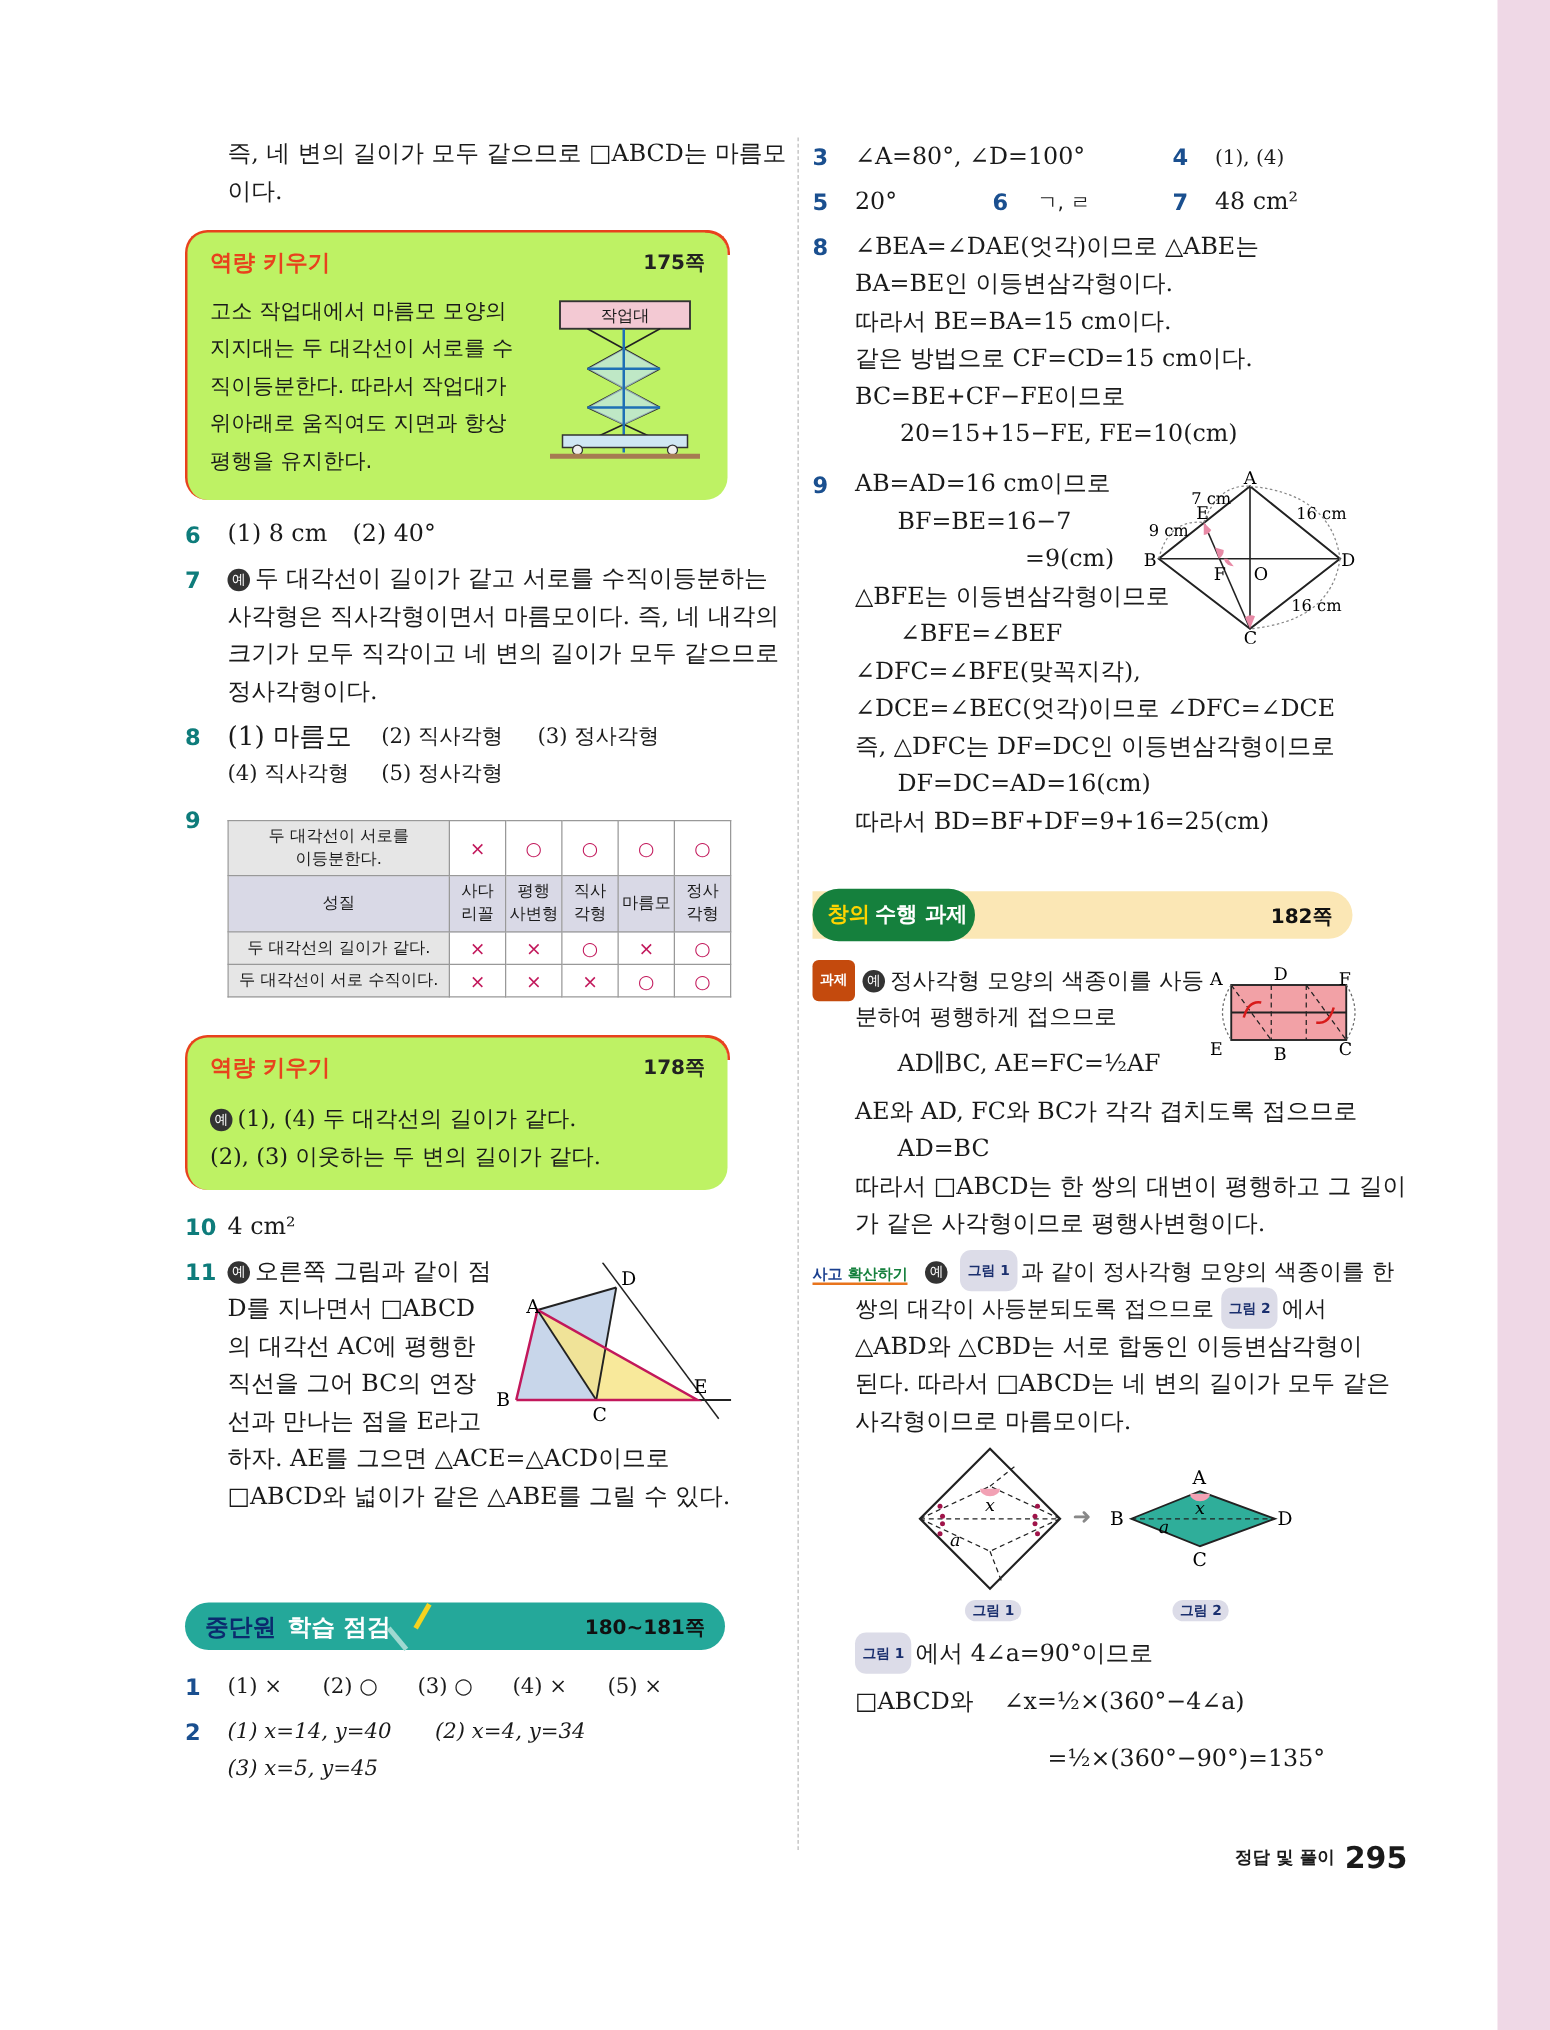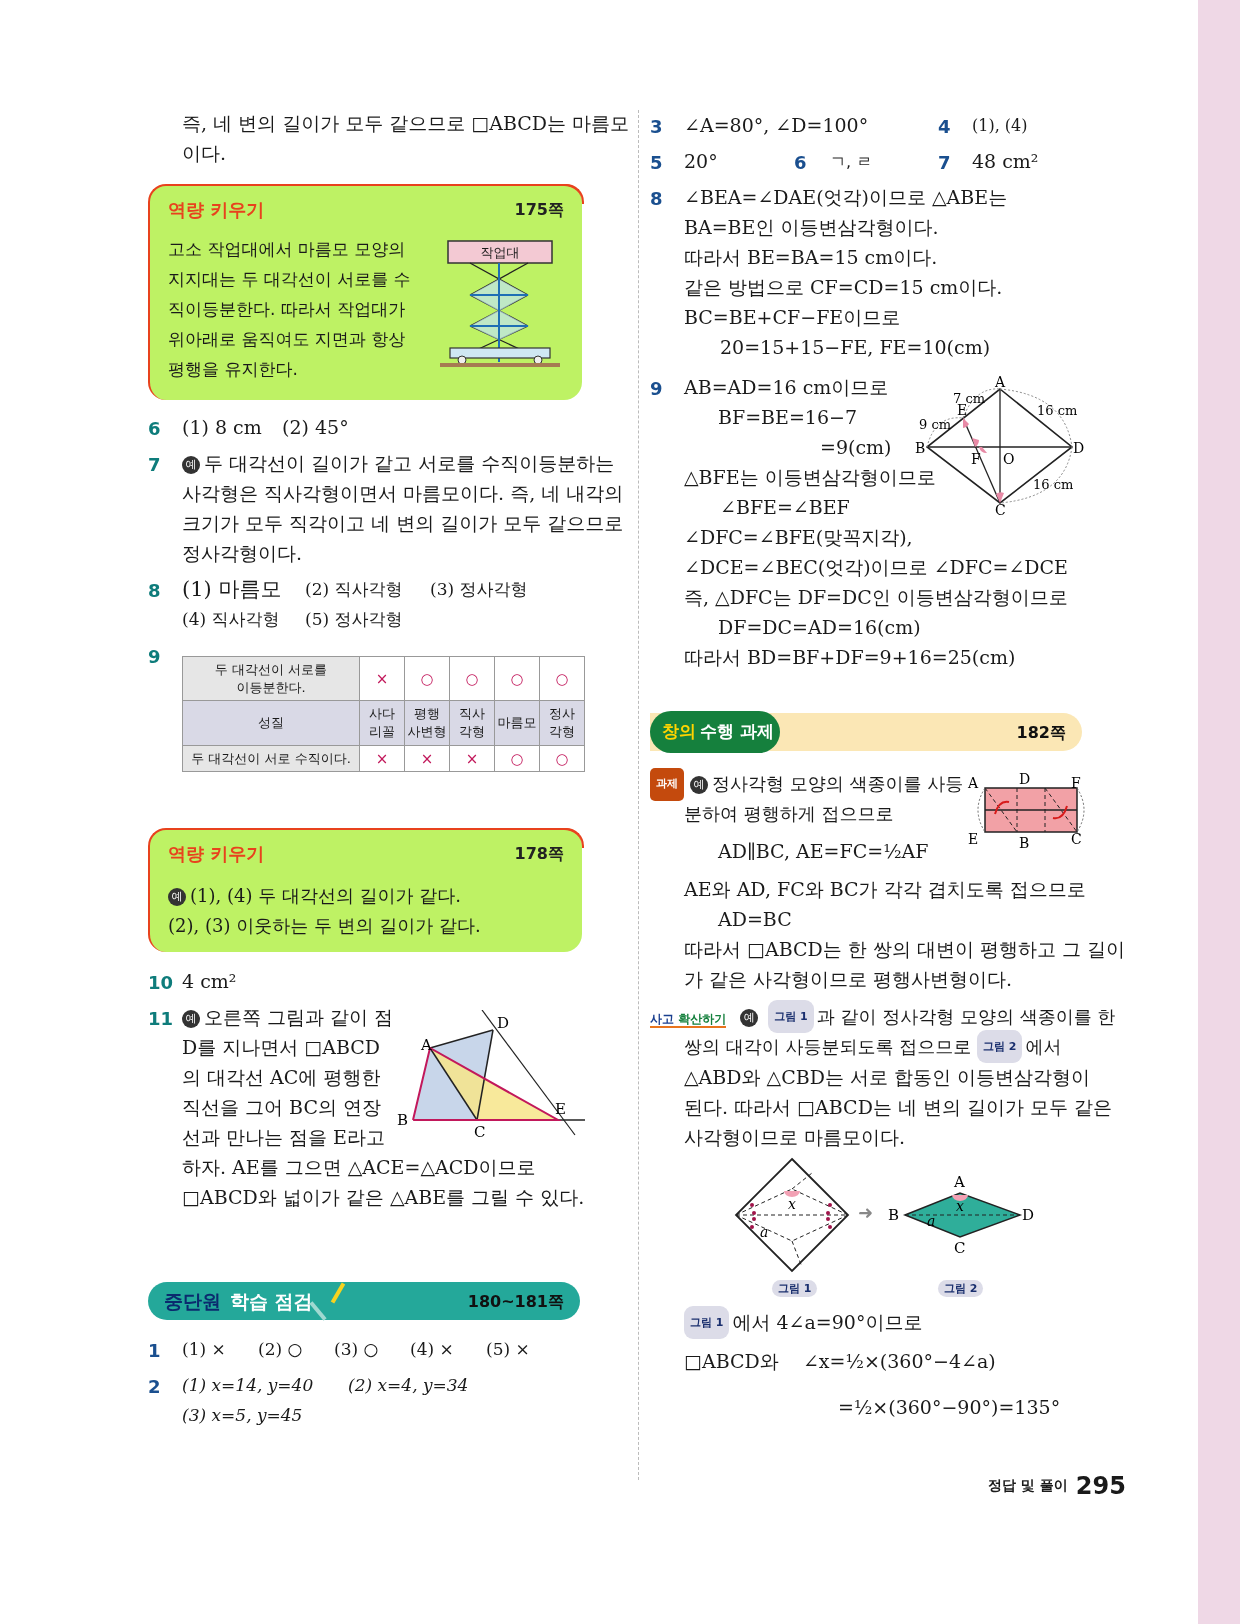--- a/index.html
+++ b/index.html
@@ -34,21 +34,21 @@
   .unit-band .t2 { position:absolute; left:82px; top:7px; font-family:"DejaVu Sans",sans-serif; font-weight:bold; font-size:19px; color:#fff; }
   .unit-band .pg { position:absolute; right:16px; top:10px; font-family:"DejaVu Sans",sans-serif; font-weight:bold; font-size:16px; color:#111; }
   .unit-band .slash1 { position:absolute; left:188px; top:0; width:4px; height:22px; background:#f6d31f; transform:rotate(30deg); }
   .unit-band .slash2 { position:absolute; left:168px; top:18px; width:4px; height:22px; background:#9fd9d1; transform:rotate(-40deg); }
   
   .cre-band { position:absolute; left:650px; top:713px; width:432px; height:38px; background:#fbe7b5; border-radius:0 19px 19px 0; }
   .cre-pill { position:absolute; left:650px; top:711px; width:130px; height:42px; background:#15803d; border-radius:21px; }
   .cre-pill .a { position:absolute; left:12px; top:9px; font-family:"DejaVu Sans",sans-serif; font-weight:bold; font-size:17px; color:#ffd400; }
   .cre-pill .b { position:absolute; left:50px; top:9px; font-family:"DejaVu Sans",sans-serif; font-weight:bold; font-size:17px; color:#fff; }
   .cre-band .pg { position:absolute; right:16px; top:10px; font-family:"DejaVu Sans",sans-serif; font-weight:bold; font-size:16px; color:#111; }
-  .task-badge { display:inline-block; background:#c44a0d; color:#fff; font-family:Liberation Mono, monospace; font-weight:bold; font-size:11px; padding:1px 6px; border-radius:5px; vertical-align:3px; margin-right:6px; }
+  .task-badge { display:inline-block; background:#c44a0d; color:#fff; font-family:Liberation Sans, sans-serif; font-weight:bold; font-size:11px; padding:1px 6px; border-radius:5px; vertical-align:3px; margin-right:6px; }
   .fig-tag { display:inline-block; background:#dcdce8; color:#1a2f6e; font-family:"DejaVu Sans",sans-serif; font-weight:bold; font-size:11px; padding:1px 6px; border-radius:9px; vertical-align:3px; margin-right:3px; }
   .think { font-family:"DejaVu Sans",sans-serif; font-weight:bold; font-size:12px; border-bottom:2px solid #e8741d; }
   .think .a { color:#1a3f8f; } .think .b { color:#15803d; }
   .footer { position:absolute; left:988px; top:1472px; font-family:"DejaVu Sans",sans-serif; }
   .footer .l { font-size:14px; font-weight:bold; vertical-align:4px; margin-right:8px; }
   .footer .n { font-size:24px; font-weight:bold; }
 </style>
 </head>
 <body>
 
@@ -83,21 +83,21 @@
     <rect x="10" y="110" width="100" height="10" fill="#cfe7f3" stroke="#333" stroke-width="1.2"></rect>
     <circle cx="22" cy="122" r="4" fill="#eee" stroke="#333"></circle>
     <circle cx="98" cy="122" r="4" fill="#eee" stroke="#333"></circle>
     <rect x="0" y="125" width="120" height="4" fill="#a67c52"></rect>
   </svg>
   <div class="abs sans" style="left:330px;top:58px;font-size:13px;width:40px;text-align:center;">작업대</div>
 </div>
 
 <div class="num teal" style="left:148px;top:418px;">6</div>
 <div class="abs txt" style="left:182px;top:412px;">(1) 8 cm</div>
-<div class="abs txt" style="left:282px;top:412px;">(2) 45°</div>
+<div class="abs txt" style="left:282px;top:412px;">(2) 40°</div>
 
 <div class="num teal" style="left:148px;top:454px;">7</div>
 <div class="abs txt" style="left:182px;top:448px;"><span class="ex-badge">예</span><span>두 대각선이 길이가 같고 서로를 수직이등분하는</span></div>
 <div class="abs txt" style="left:182px;top:478px;">사각형은 직사각형이면서 마름모이다. 즉, 네 내각의</div>
 <div class="abs txt" style="left:182px;top:508px;">크기가 모두 직각이고 네 변의 길이가 모두 같으므로</div>
 <div class="abs txt" style="left:182px;top:538px;">정사각형이다.</div>
 
 <div class="num teal" style="left:148px;top:580px;">8</div>
 <div class="abs txt" style="left:182px;top:574px;font-size:21px;">(1) 마름모</div>
 <div class="abs txt" style="left:305px;top:574px;font-size:17px;">(2) 직사각형</div>
@@ -116,20 +116,28 @@
     <td class="mk">○</td>
     <td class="mk">○</td>
   </tr>
   <tr>
     <th style="width:176px;"><span>성질</span></th>
     <th style="width:44px;"><span>사다</span><br><span>리꼴</span></th>
     <th style="width:44px;"><span>평행</span><br><span>사변형</span></th>
     <th style="width:44px;"><span>직사</span><br><span>각형</span></th>
     <th style="width:44px;"><span>마름모</span></th>
     <th style="width:44px;"><span>정사</span><br><span>각형</span></th>
+  </tr>
+  <tr>
+    <td class="lbl">두 대각선의 길이가 같다.</td>
+    <td class="mk">×</td>
+    <td class="mk">×</td>
+    <td class="mk">○</td>
+    <td class="mk">×</td>
+    <td class="mk">○</td>
   </tr>
   <tr>
     <td class="lbl">두 대각선이 서로 수직이다.</td>
     <td class="mk">×</td>
     <td class="mk">×</td>
     <td class="mk">×</td>
     <td class="mk">○</td>
     <td class="mk">○</td>
   </tr>
 </tbody>

